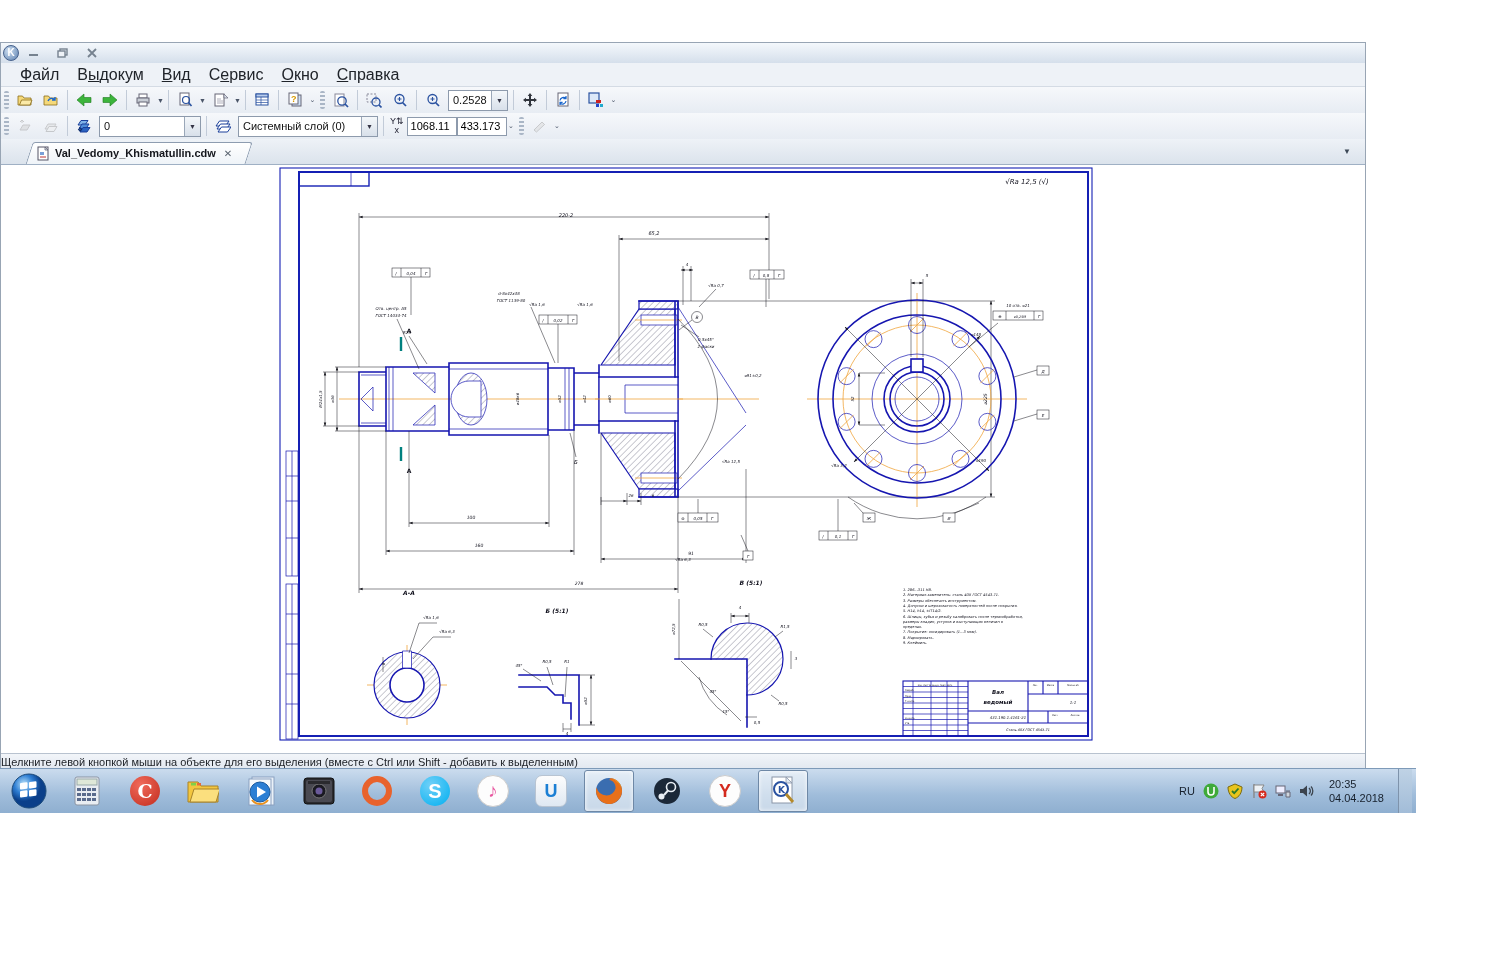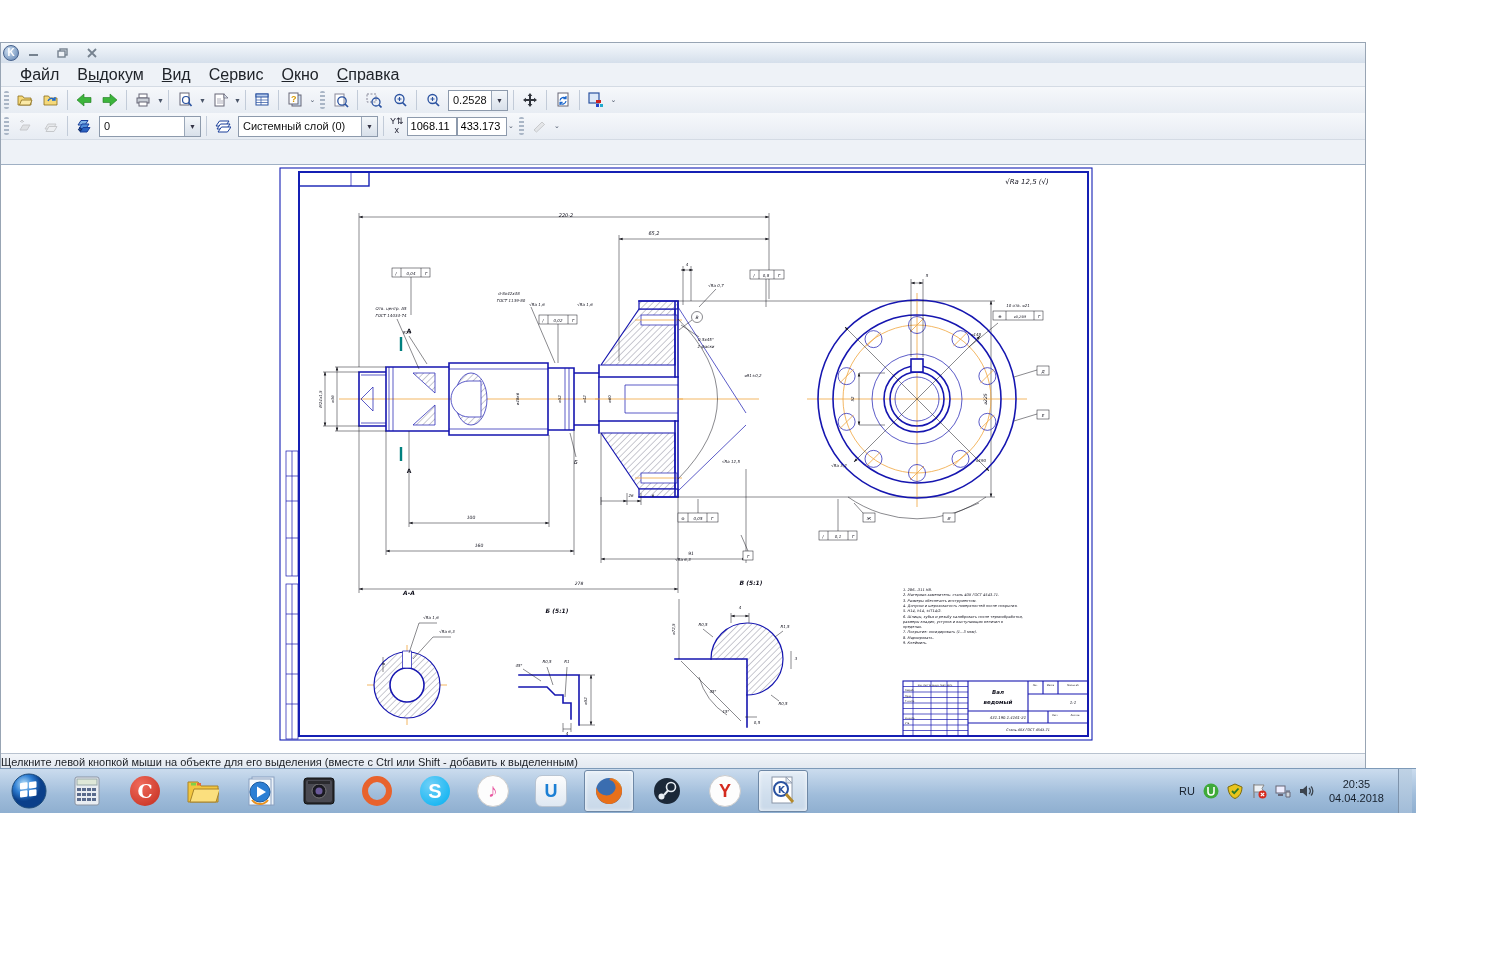--- a/index.html
+++ b/index.html
@@ -44,21 +44,21 @@
   #statusbar{position:absolute;left:0;top:710px;width:100%;height:16px;background:linear-gradient(#f2f5f9,#e2e8f0);border-top:1px solid #b8c2cf;font-size:11px;color:#20242a;display:flex;align-items:center;box-sizing:border-box;}
 
   
   #taskbar{position:absolute;left:0;top:768px;width:1416px;height:44px;background:linear-gradient(#cbdcee,#9fbcda 60%,#8fafd0);border-top:1px solid #7e9ab8;display:flex;align-items:center;}
   .tkbtn{width:48px;height:40px;margin:0 4px;display:flex;align-items:center;justify-content:center;border:1px solid transparent;border-radius:3px;}
   .tkbtn.pressed{background:rgba(255,255,255,.5);border-color:#6e88a6;box-shadow:inset 0 0 4px rgba(255,255,255,.9);}
   .tkico{width:32px;height:32px;display:flex;align-items:center;justify-content:center;}
   #tray{margin-left:auto;display:flex;align-items:center;gap:8px;padding-right:4px;height:100%;}
   #lang{font-size:11px;color:#17202c;}
   .trico{width:16px;height:16px;display:flex;align-items:center;justify-content:center;}
-  #clock{font-size:11px;color:#17202c;text-align:center;line-height:14px;margin:0 6px;}
+  #clock{font-size:11px;color:#17202c;text-align:left;line-height:14px;margin:0 6px;}
   #showdesk{width:13px;height:44px;background:linear-gradient(#bfd2e5,#a2bcd8);border-left:1px solid #7e93ab;}
 
   .circleic{border-radius:50%;display:flex;align-items:center;justify-content:center;color:#fff;font-weight:bold;}
 
   
   .b{stroke:#1616b0;stroke-width:1.6;fill:none;stroke-linecap:square;}
   .b2{stroke:#1616b0;stroke-width:1.1;fill:none;}
   .bt{stroke:#1616b0;stroke-width:0.7;fill:none;}
   .k{stroke:#15151c;stroke-width:0.5;fill:none;}
   .o{stroke:#f0a43c;stroke-width:0.8;fill:none;}
@@ -284,20 +284,36 @@
       <div class="grip"></div>
       <div class="tbtn dim">
           <svg width="16" height="16">
             <path d="M2,12 L10,4 l2.5,2.5 L4.5,14 Z" fill="#d8d8d8" stroke="#999"></path>
             <path d="M10,4 l2.5,2.5" stroke="#999"></path>
           </svg>
         </div>
       <div class="tcaret">⌄</div>
     </div>
 
+    <div id="tabbar">
+      <div id="tab-active">
+        <div class="tabbg"></div>
+        <div class="tabc">
+          <svg width="13" height="15">
+              <rect x="1" y="1" width="10" height="13" fill="#fff" stroke="#556"></rect>
+              <polygon points="8,1 8,4 11,4" fill="#dde6f2" stroke="#556" stroke-width="0.7"></polygon>
+              <rect x="3" y="6" width="4" height="3" fill="#7aa0d8"></rect>
+              <path d="M3,11 h6" stroke="#b33" stroke-width="1"></path>
+            </svg>
+          <span class="tlabel">Val_Vedomy_Khismatullin.cdw</span>
+          <span class="tclose">✕</span>
+        </div>
+      </div>
+      <div id="tab-chevron">▼</div>
+    </div>
 
     <div id="docarea">
       <div id="sheetwrap">
       <svg id="sheet" viewBox="0 0 814 574" width="814" height="574">
         <defs>
           <pattern id="h" patternUnits="userSpaceOnUse" width="4.5" height="4.5" patternTransform="rotate(45)">
             <rect width="4.5" height="4.5" fill="#ffffff"></rect>
             <line x1="0" y1="0" x2="0" y2="4.5" stroke="#3a3a58" stroke-width="0.55"></line>
           </pattern>
           <marker id="ma" viewBox="0 0 10 10" refX="9" refY="5" markerWidth="8" markerHeight="8" orient="auto-start-reverse">

